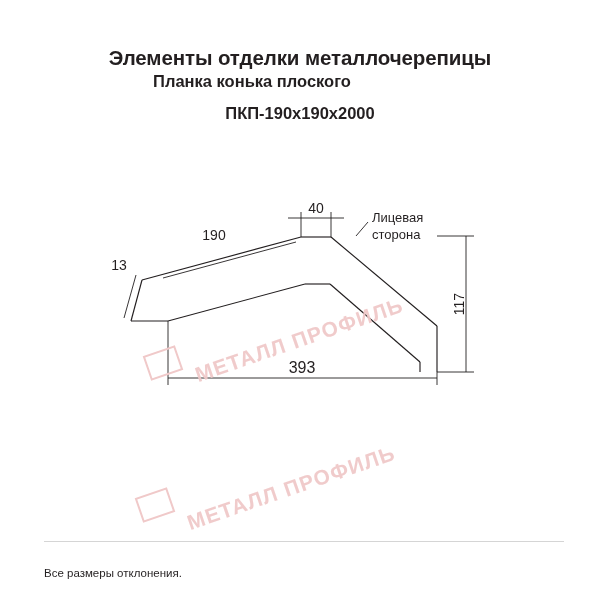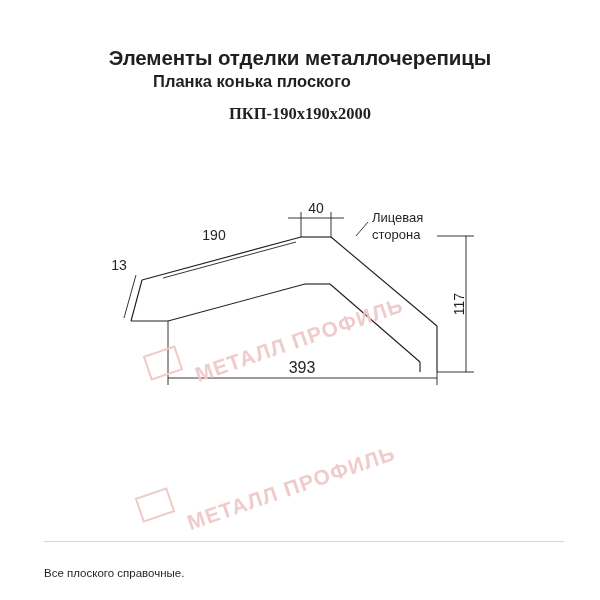--- a/index.html
+++ b/index.html
@@ -40,21 +40,20 @@
     font-weight: bold;
   }
   .subtitle2 {
     position: absolute;
     top: 104px;
     left: 0;
     width: 600px;
     text-align: center;
     font-size: 16.5px;
     font-weight: bold;
-    font-family: Liberation Serif, serif;
   }
   .drawing {
     position: absolute;
     left: 0;
     top: 140px;
     width: 600px;
     height: 300px;
   }
   .footer {
     position: absolute;
@@ -172,16 +171,16 @@
         <path d="M356,96 L368,82"></path>
       </g>
       <text x="372" y="82" font-size="13">Лицевая</text>
       <text x="372" y="99" font-size="13">сторона</text>
 
     </svg>
   </div>
 
   <div class="hr"></div>
   <div class="footer">
-    <div class="line">Все плоского справочные.</div>
+    <div class="line">Все размеры отклонения.</div>
   </div>
 
 </div>
 
 </body></html>

